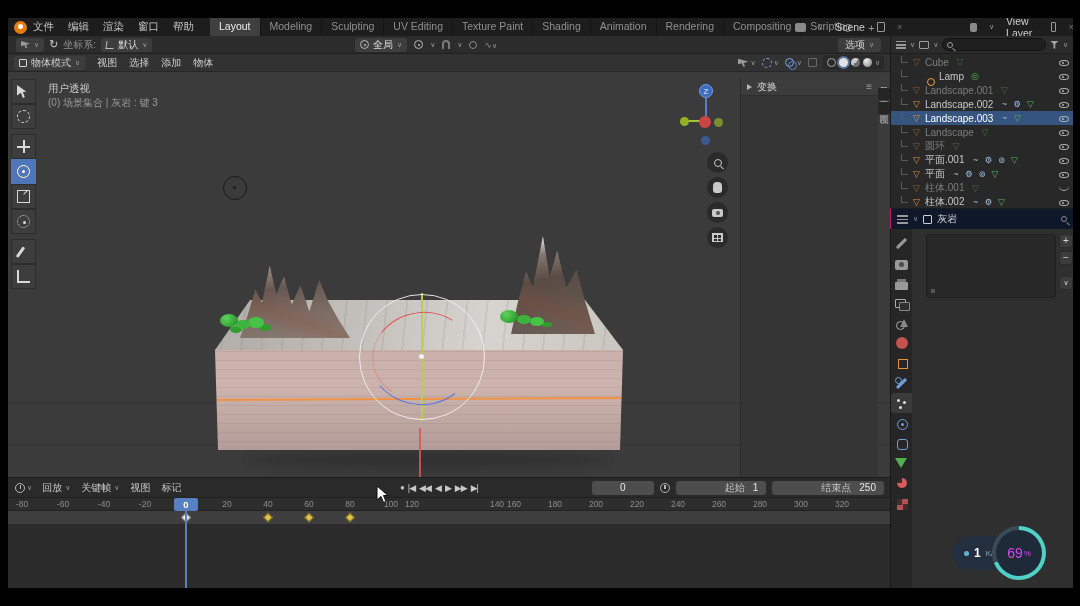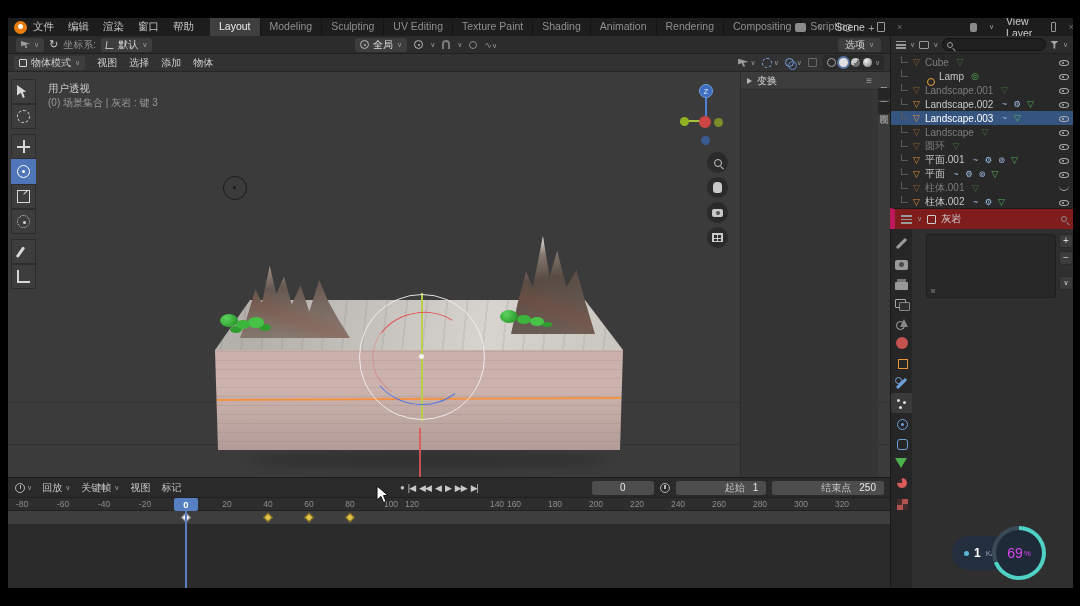--- a/index.html
+++ b/index.html
@@ -129,21 +129,21 @@
   .vbtns{position:absolute;left:699px;top:80px;display:flex;flex-direction:column;gap:4px;z-index:20;}
   .vbtn{width:21px;height:21px;border-radius:50%;background:rgba(30,30,30,.55);display:flex;align-items:center;justify-content:center;}
   .i-zoom{width:8px;height:8px;border:1.4px solid #c9c9c9;border-radius:50%;position:relative;}
   .i-zoom::after{content:"";position:absolute;left:6.5px;top:6.5px;width:4px;height:1.4px;background:#c9c9c9;transform:rotate(45deg);transform-origin:0 0;}
   .i-hand{width:9px;height:11px;background:#c9c9c9;border-radius:4px 4px 3px 3px;}
   .i-cam{width:11px;height:8px;background:#c9c9c9;border-radius:2px;position:relative;}
   .i-cam::after{content:"";position:absolute;left:3.5px;top:2px;width:4px;height:4px;border-radius:50%;background:#555;}
   .i-gridv{width:11px;height:9px;border:1px solid #c9c9c9;background:repeating-linear-gradient(#c9c9c9 0 1px,transparent 1px 3.8px),repeating-linear-gradient(90deg,#c9c9c9 0 1px,transparent 1px 3.8px);}
 
   
-  .npanel{position:absolute;left:732px;top:0;width:138px;height:405px;background:#353535;z-index:15;border-left:1px solid #2a2a2a;}
+  .npanel{position:absolute;left:732px;top:6px;width:138px;height:405px;background:#353535;z-index:15;border-left:1px solid #2a2a2a;}
   .npanel-head{height:18px;background:#3c3c3c;display:flex;align-items:center;gap:5px;padding:0 6px;color:#d5d5d5;font-size:10px;border-bottom:1px solid #2d2d2d;}
   .tri-r{width:0;height:0;border-left:5px solid #b5b5b5;border-top:3.5px solid transparent;border-bottom:3.5px solid transparent;}
   .burger{margin-left:auto;color:#9a9a9a;font-size:10px;}
   .ntabs{position:absolute;left:870px;top:2px;width:12px;display:flex;flex-direction:column;gap:2px;z-index:16;}
   .ntab{writing-mode:vertical-rl;font-size:9px;color:#9a9a9a;background:#252525;padding:6px 0;text-align:center;border-radius:0 2px 2px 0;}
   .ntab.active{background:#3c3c3c;color:#dcdcdc;}
 
   
   .timeline{position:absolute;left:0;top:459px;width:882px;height:111px;background:#2b2b2b;border-top:1px solid #1c1c1c;}
   .tl-head{position:absolute;left:0;top:0;width:100%;height:20px;background:#2a2a2a;display:flex;align-items:center;font-size:10px;color:#c5c5c5;border-bottom:1px solid #202020;}
@@ -180,21 +180,21 @@
   .oname{margin-right:3px;white-space:nowrap;}
   .bdg{font-size:8.5px;color:#9fc0e8;width:10px;text-align:center;flex:none;}
   .bdg.g{color:#55b555;font-size:9px;}
   .spring{flex:1;}
   .i-eye{width:11px;height:11px;position:relative;flex:none;}
   .i-eye::before{content:"";position:absolute;left:0.5px;top:3px;width:8px;height:4.5px;border:1px solid #b0b0b0;border-radius:50%;}
   .i-eye::after{content:"";position:absolute;left:4px;top:5px;width:2px;height:2px;background:#b0b0b0;border-radius:50%;}
   .i-eyec{width:10px;height:6px;border-bottom:1.4px solid #b0b0b0;border-radius:0 0 7px 7px;flex:none;}
 
   
-  .props-head{position:absolute;left:882px;top:190px;width:183px;height:21px;background:#7f1d1d;border-left:5px solid #be185d;border-top:1px solid #1c1c1c;display:flex;align-items:center;gap:5px;padding:0 6px;font-size:10px;color:#d5d5d5;}
+  .props-head{position:absolute;left:882px;top:190px;width:183px;height:21px;background:#0f172a;border-left:1px solid #be185d;border-top:1px solid #1c1c1c;display:flex;align-items:center;gap:5px;padding:0 6px;font-size:10px;color:#d5d5d5;}
   .i-props{width:11px;height:9px;background:repeating-linear-gradient(#9a9a9a 0 1.6px,transparent 1.6px 3.6px);}
   .i-objsq{width:9px;height:9px;border:1.3px solid #cfcfcf;border-radius:1px;}
   .i-pin{width:6px;height:6px;border:1.3px solid #8a8a8a;border-radius:50%;position:relative;margin-left:auto;}
   .i-pin::after{content:"";position:absolute;left:4.5px;top:4.5px;width:4px;height:1.2px;background:#8a8a8a;transform:rotate(45deg);transform-origin:0 0;}
   .props-body{position:absolute;left:882px;top:211px;width:183px;height:359px;background:#2f2f2f;border-left:1px solid #191919;}
   .ptabs{position:absolute;left:0;top:0;width:21px;height:100%;background:#262626;display:flex;flex-direction:column;padding-top:4px;}
   .ptab{height:20px;display:flex;align-items:center;justify-content:center;}
   .ptab.active{background:#3a3a3a;border-radius:3px 0 0 3px;}
   .pi{position:relative;width:13px;height:13px;display:block;}
   .pt-tool .pi::before{content:"";position:absolute;left:5px;top:0;width:3px;height:13px;background:#999;transform:rotate(45deg);border-radius:1px;}

